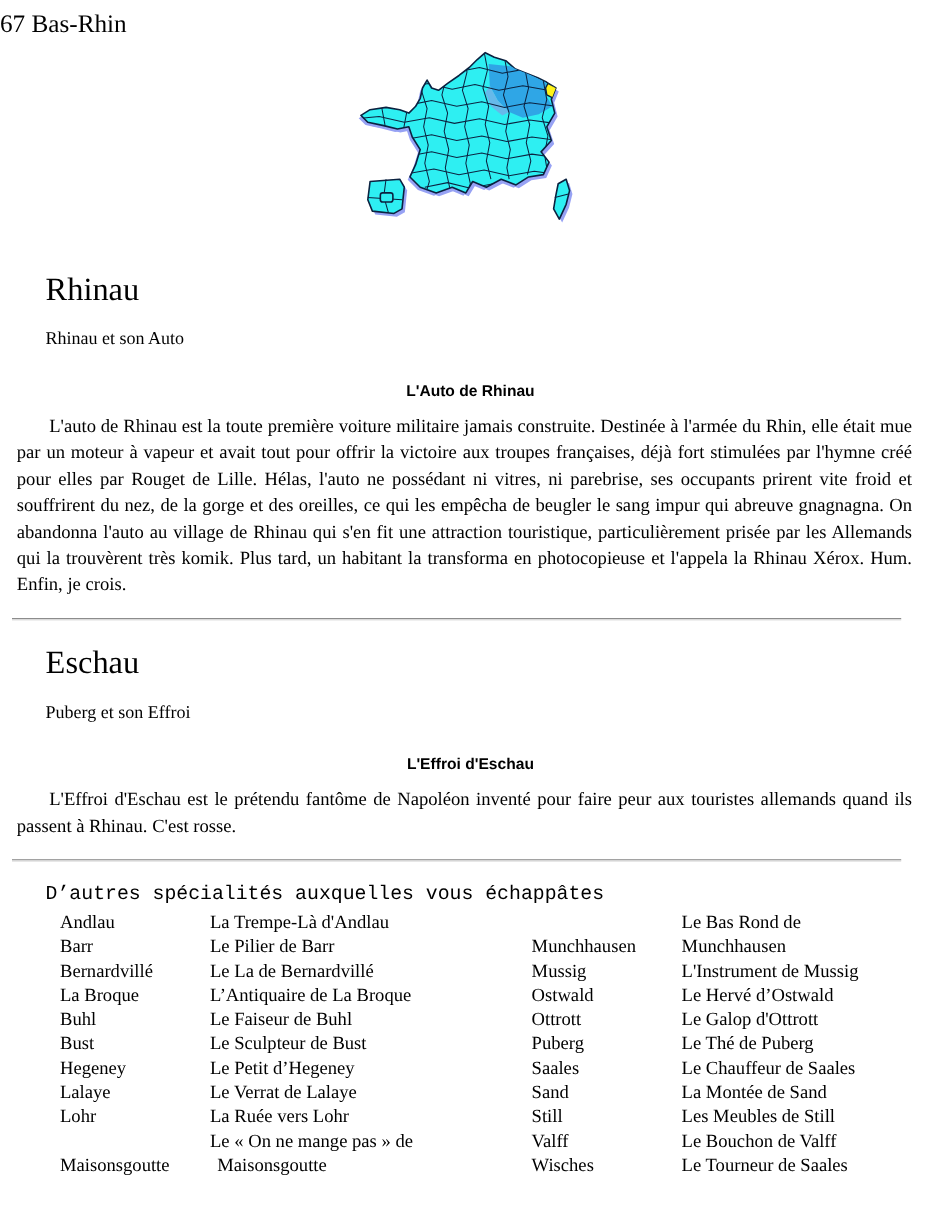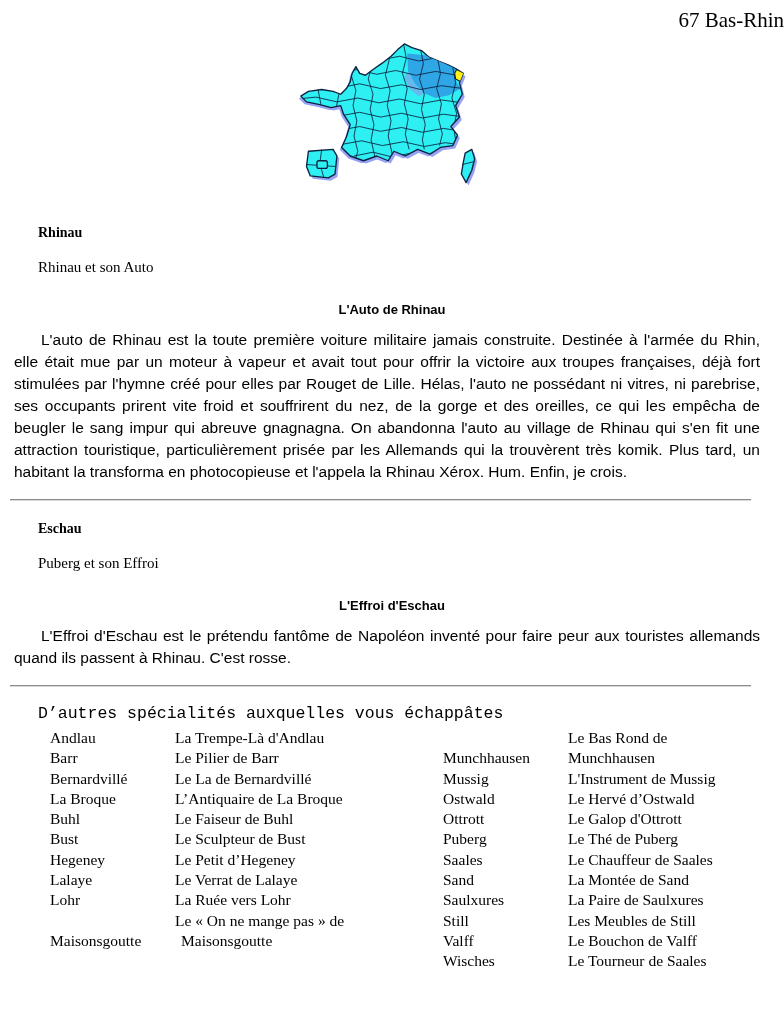--- a/index.html
+++ b/index.html
@@ -12,45 +12,45 @@
     --map-border:#0B2240;
   }
   *{margin:0;padding:0;box-sizing:border-box;}
   html,body{background:#ffffff;}
   body{
     width:784px;height:1024px;overflow:hidden;
     color:#000;
     font-family:"Liberation Serif","DejaVu Serif",serif;
   }
   .doc-title{
-    text-align:right;
+    text-align:left;
     font-size:21px;font-weight:400;
     margin-top:8px;
     font-family:"Liberation Serif","DejaVu Serif",serif;
   }
   .map-wrap{
     width:190px;margin:8px auto 0 auto;
   }
   .sec-h{
-    font-size:14px;font-weight:700;
+    font-size:27px;font-weight:400;
     margin:26px 0 0 38px;
   }
   .sec-h.eschau{margin-top:20px;}
   .sec-sub{
     font-size:15px;font-weight:400;
     margin:18px 0 0 38px;
   }
   .art-title{
     font-family:"Liberation Sans","DejaVu Sans",sans-serif;
     font-size:13px;font-weight:700;
     text-align:center;
     margin-top:26px;
   }
   .body-p{
-    font-family:Liberation Sans, sans-serif;
+    font-family:Liberation Serif, serif;
     font-size:15.5px;line-height:22px;
     text-align:justify;
     text-indent:27px;
     margin:12px 24px 0 14px;
   }
   hr.rule{
     border:0;
     border-top:1px solid #8c8c8c;
     border-bottom:1px solid #d8d8d8;
     width:741px;
@@ -261,24 +261,20 @@
           </tr>
         <tr>
             <td class="place">Saales</td>
             <td class="item">Le Chauffeur de Saales</td>
           </tr>
         <tr>
             <td class="place">Sand</td>
             <td class="item">La Montée de Sand</td>
           </tr>
         <tr>
-            <td class="place">Saulxures</td>
-            <td class="item">La Paire de Saulxures</td>
-          </tr>
-        <tr>
             <td class="place">Still</td>
             <td class="item">Les Meubles de Still</td>
           </tr>
         <tr>
             <td class="place">Valff</td>
             <td class="item">Le Bouchon de Valff</td>
           </tr>
         <tr>
             <td class="place">Wisches</td>
             <td class="item">Le Tourneur de Saales</td>

